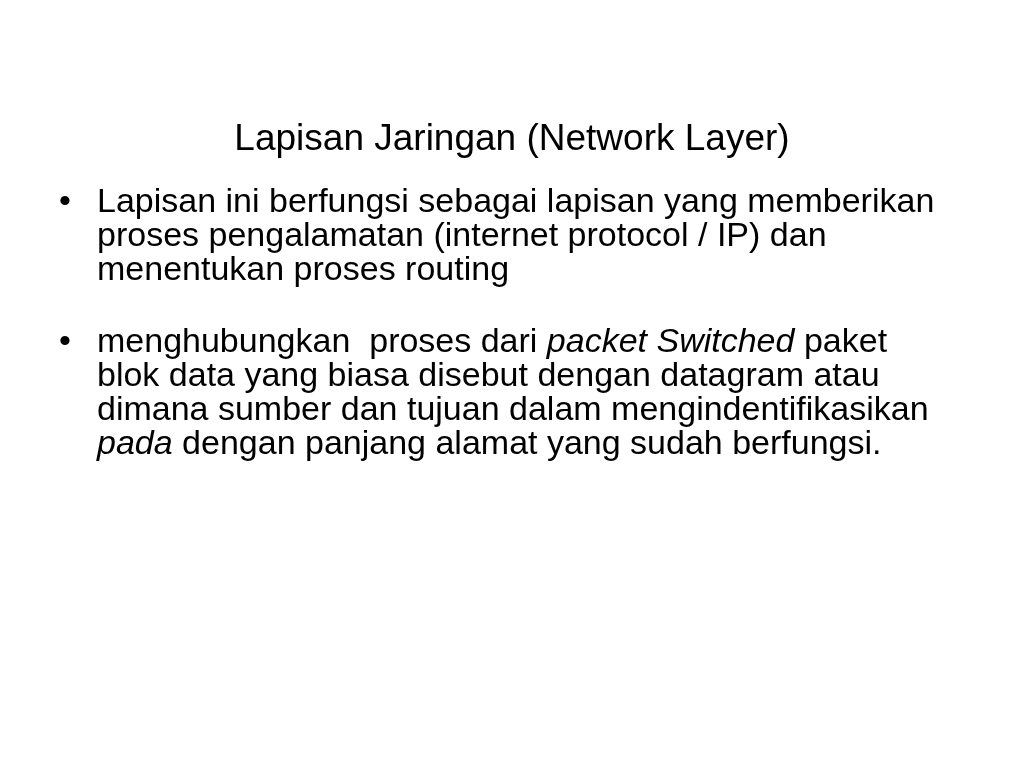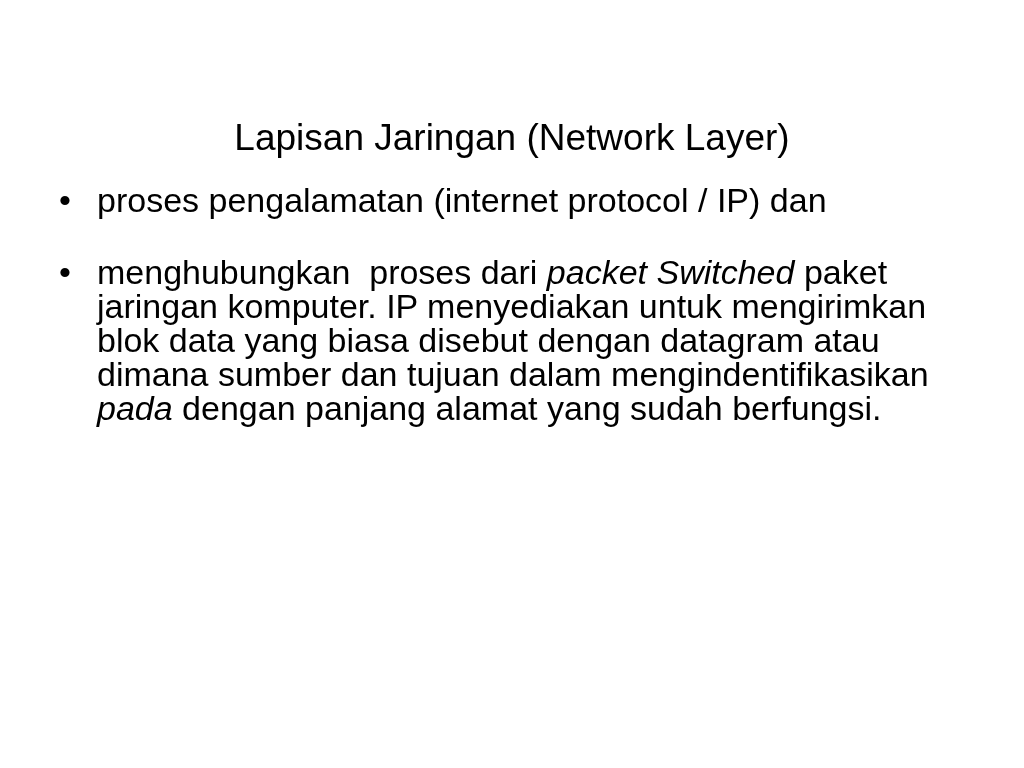--- a/index.html
+++ b/index.html
@@ -60,24 +60,25 @@
   }
 </style>
 </head>
 <body style="background: rgb(255, 255, 255); color: rgb(0, 0, 0);">
 
 <div class="slide">
   <div class="slide-title">Lapisan Jaringan (Network Layer)</div>
   <div class="bullet-list">
       <div class="bullet">
         <span class="marker">•</span>
+        <div class="line"><span class="seg-normal">Lapisan ini berfungsi sebagai lapisan yang memberikan</span></div>
         <div class="line"><span class="seg-normal">proses pengalamatan (internet protocol / IP) dan</span></div>
+        <div class="line"><span class="seg-normal">menentukan proses routing</span></div>
       </div>
       <div class="bullet">
         <span class="marker">•</span>
         <div class="line"><span class="seg-normal">menghubungkan  proses dari </span><span class="seg-italic">packet Switched</span><span class="seg-normal"> paket</span></div>
-        <div class="line"><span class="seg-normal">jaringan komputer. IP menyediakan untuk mengirimkan</span></div>
         <div class="line"><span class="seg-normal">blok data yang biasa disebut dengan datagram atau</span></div>
         <div class="line"><span class="seg-normal">dimana sumber dan tujuan dalam mengindentifikasikan</span></div>
         <div class="line"><span class="seg-italic">pada</span><span class="seg-normal"> dengan panjang alamat yang sudah berfungsi.</span></div>
       </div>
     </div>
 </div>
 
 </body></html>

